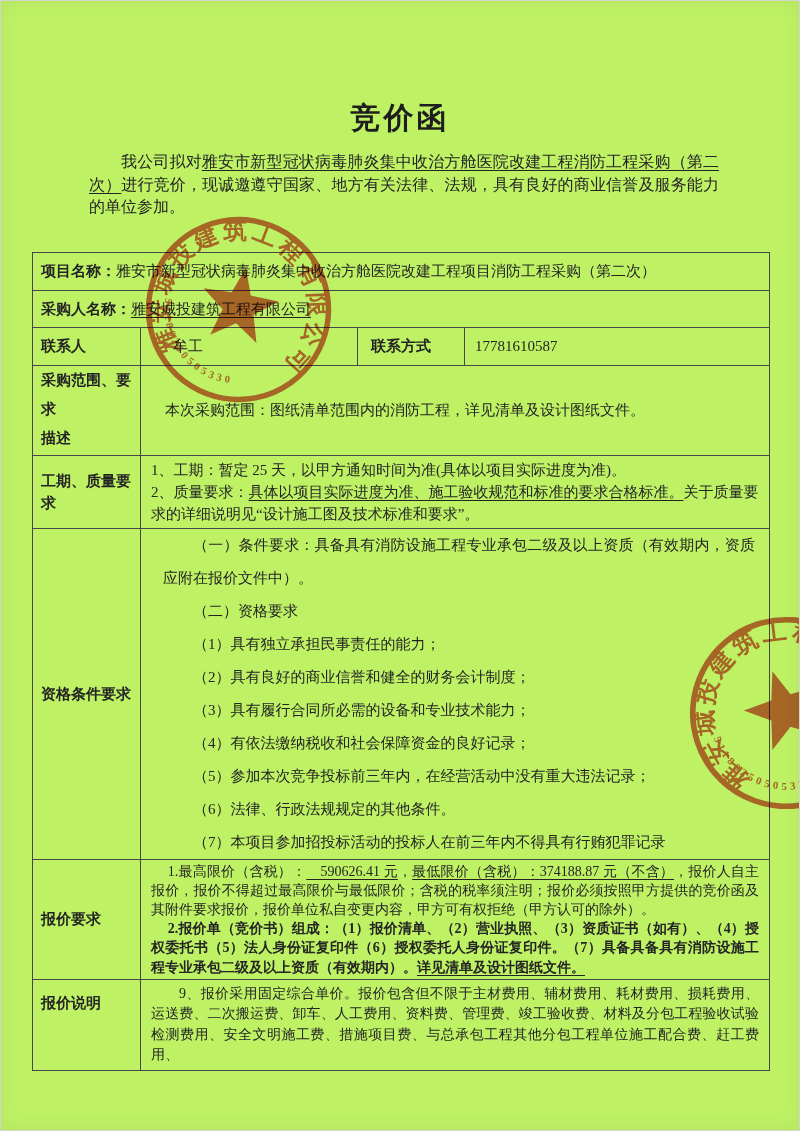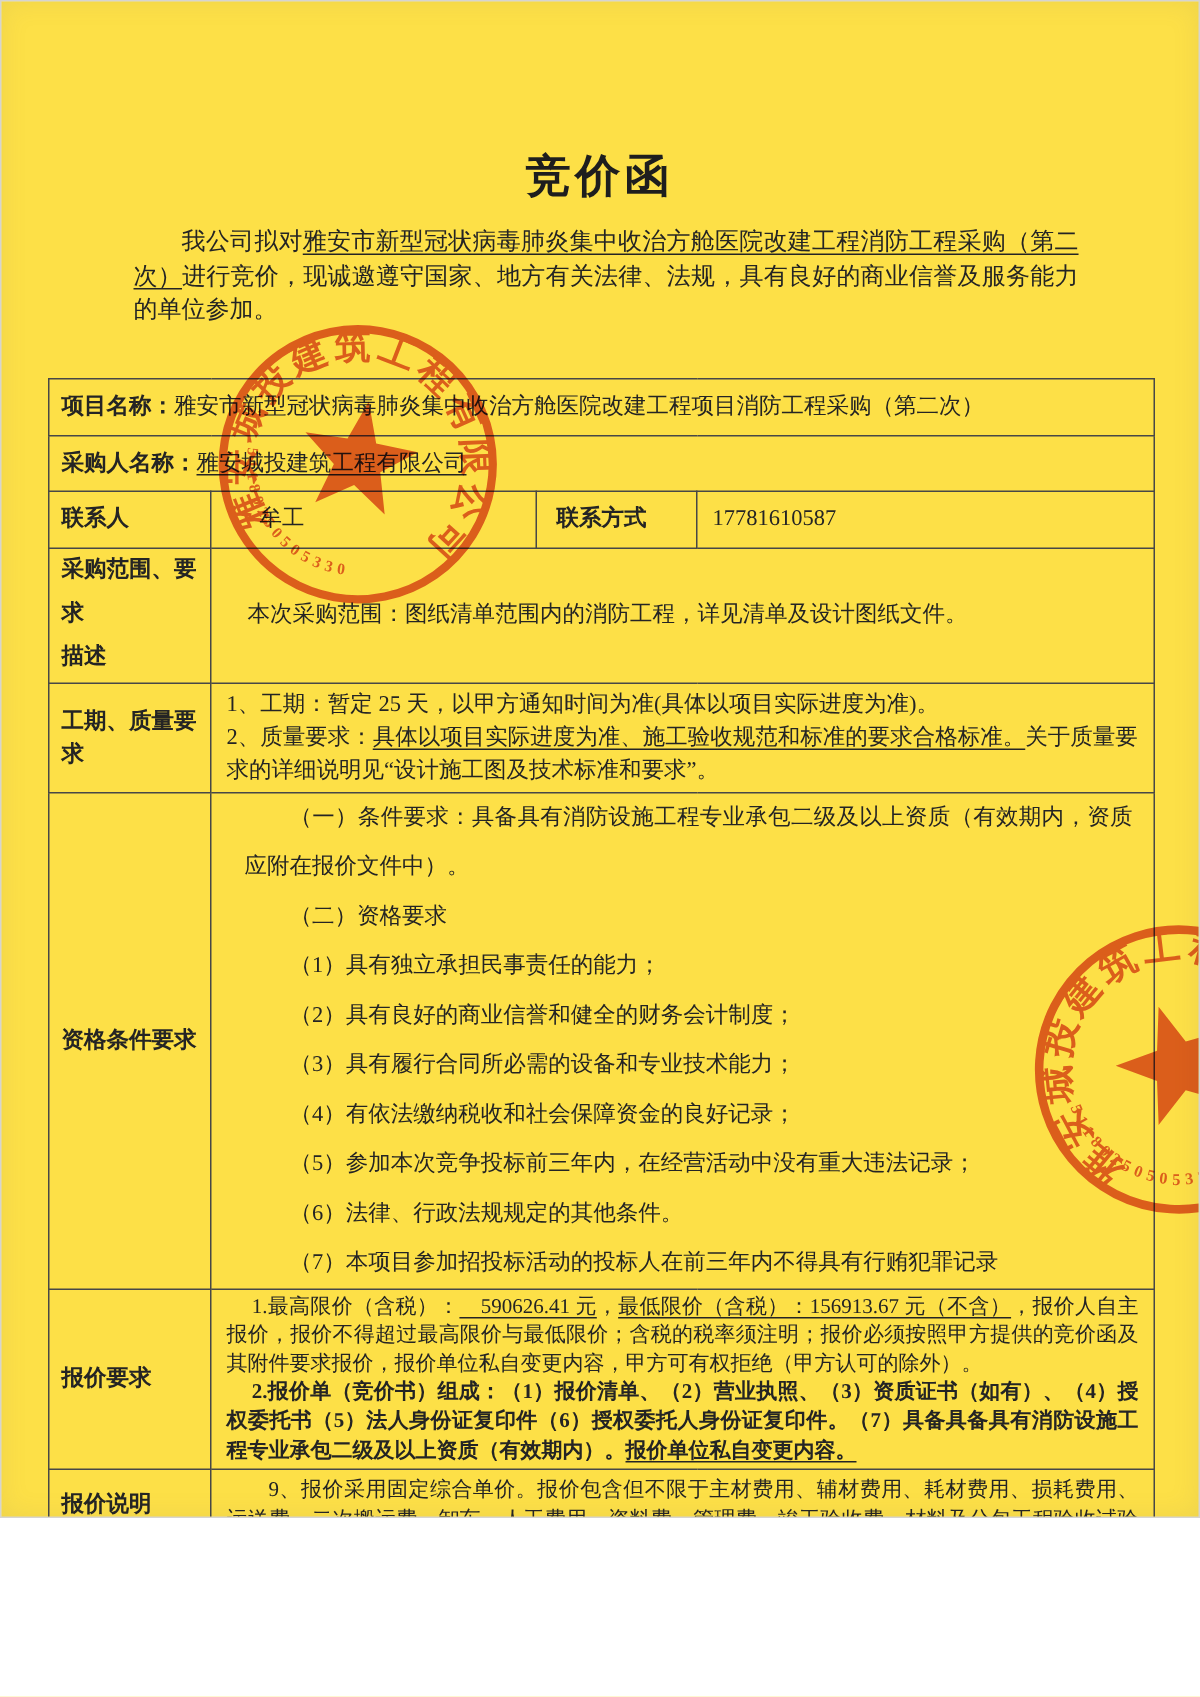--- a/index.html
+++ b/index.html
@@ -3,22 +3,22 @@
 <meta charset="utf-8">
 <style>
   :root { --seal-color: #d64a3b; }
   * { box-sizing: border-box; margin: 0; padding: 0; }
   html, body { background: #ffffff; }
   body { font-family: "Liberation Serif", "DejaVu Serif", serif; color: #262626; }
 
   .page {
     position: relative;
     width: 800px;
-    height: 1012px;
-    background: #fde047;
+    height: 1131px;
+    background: #bef264;
     overflow: hidden;
     border: 1px solid #d6d4cf;
     box-shadow: inset 0 0 18px rgba(120,115,105,.12);
   }
 
   .doc-title {
     padding-top: 100px;
     text-align: center;
     font-size: 30px;
     line-height: 34px;
@@ -151,22 +151,22 @@
         <p class="qual-item">（5）参加本次竞争投标前三年内，在经营活动中没有重大违法记录；</p>
         <p class="qual-item">（6）法律、行政法规规定的其他条件。</p>
         <p class="qual-item">（7）本项目参加招投标活动的投标人在前三年内不得具有行贿犯罪记录</p>
       </td>
     </tr>
 
 
     <tr>
       <td class="lbl lbl-cell" style="height:115px">报价要求</td>
       <td colspan="3" class="quote-val">
-        <p class="quote-p"><span>1.最高限价（含税）：</span><span class="u">　590626.41 元</span><span>，</span><span class="u">最低限价（含税）：156913.67 元（不含）</span><span>，</span><span>报价人自主报价，报价不得超过最高限价与最低限价；含税的税率须注明；报价必须按照甲方提供的竞价函及其附件要求报价，报价单位私自变更内容，甲方可有权拒绝（甲方认可的除外）。</span></p>
-        <p class="quote-p bold-p"><span>2.报价单（竞价书）组成：（1）报价清单、（2）营业执照、（3）资质证书（如有）、（4）授权委托书（5）法人身份证复印件（6）授权委托人身份证复印件。（7）具备具备具有消防设施工程专业承包二级及以上资质（有效期内）。</span><span class="u">报价单位私自变更内容。</span></p>
+        <p class="quote-p"><span>1.最高限价（含税）：</span><span class="u">　590626.41 元</span><span>，</span><span class="u">最低限价（含税）：374188.87 元（不含）</span><span>，</span><span>报价人自主报价，报价不得超过最高限价与最低限价；含税的税率须注明；报价必须按照甲方提供的竞价函及其附件要求报价，报价单位私自变更内容，甲方可有权拒绝（甲方认可的除外）。</span></p>
+        <p class="quote-p bold-p"><span>2.报价单（竞价书）组成：（1）报价清单、（2）营业执照、（3）资质证书（如有）、（4）授权委托书（5）法人身份证复印件（6）授权委托人身份证复印件。（7）具备具备具有消防设施工程专业承包二级及以上资质（有效期内）。</span><span class="u">详见清单及设计图纸文件。</span></p>
       </td>
     </tr>
 
     <tr>
       <td class="lbl notes-lbl" style="height:62px">报价说明</td>
       <td colspan="3" class="notes-val">
         <p class="notes-p">9、报价采用固定综合单价。报价包含但不限于主材费用、辅材费用、耗材费用、损耗费用、运送费、二次搬运费、卸车、人工费用、资料费、管理费、竣工验收费、材料及分包工程验收试验检测费用、安全文明施工费、措施项目费、与总承包工程其他分包工程单位施工配合费、赶工费用、</p>
       </td>
     </tr>
   </tbody>

